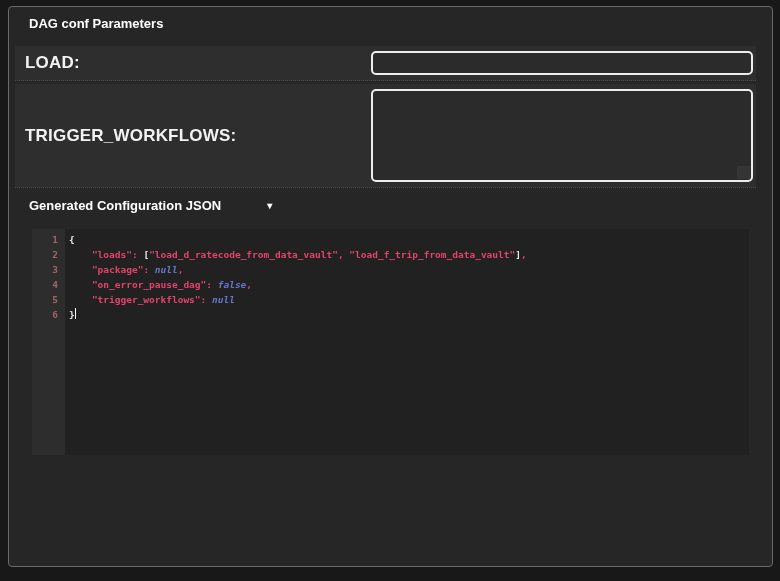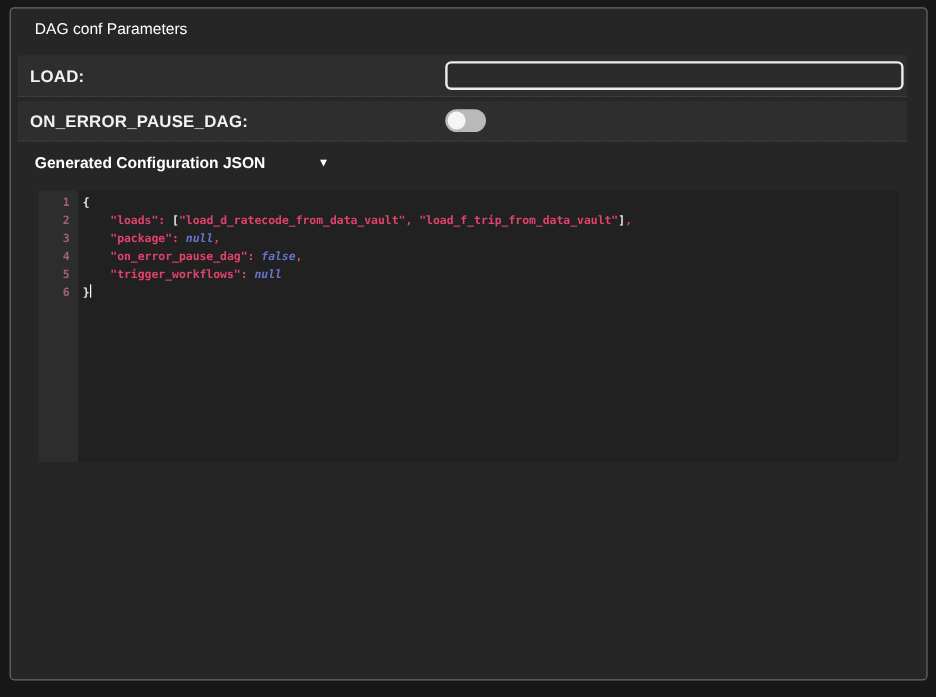--- a/index.html
+++ b/index.html
@@ -4,33 +4,33 @@
 <style>
   * { margin:0; padding:0; box-sizing:border-box; }
   html,body { width:780px; height:581px; overflow:hidden; }
   body { background:#181818; font-family:"Liberation Sans", sans-serif; position:relative; }
 
   .panel {
     position:absolute; left:8px; top:6px; width:765px; height:561px;
     background:#262626; border:1px solid #6a6a6a; border-radius:4px;
   }
   .panel-title {
-    margin:9px 0 0 20px; font-size:13px; font-weight:400; color:#ffffff; line-height:16px;
+    margin:9px 0 0 20px; font-size:13px; font-weight:700; color:#ffffff; line-height:16px;
   }
 
   .form-table { margin:14px 16px 0 6px; }
   .form-row {
     display:flex; align-items:center; background:#2e2e2e;
     margin-bottom:3px; border-bottom:1px dotted rgba(255,255,255,0.14);
     min-height:34px;
   }
   .form-row.tall { min-height:103px; }
   .form-label {
     width:353px; flex-shrink:0; padding-left:10px;
-    font-size:14px; font-weight:700; color:#f2f2f2; letter-spacing:0.2px;
+    font-size:17px; font-weight:700; color:#f2f2f2; letter-spacing:0.2px;
   }
   .form-control { flex:1; padding:5px 3px; position:relative; }
 
   .text-input {
     display:block; width:100%; height:24px; background:#2b2b2b;
     border:2px solid #ededed; border-radius:5px; outline:none;
     color:#ffffff; padding:0 6px; font-size:12px; font-family:"Liberation Sans", sans-serif;
   }
   .big-textarea {
     display:block; width:100%; height:93px; background:#2b2b2b;
@@ -87,29 +87,28 @@
   <div class="form-table">
 
     <div class="form-row">
       <div class="form-label">LOAD:</div>
       <div class="form-control">
         <input class="text-input" type="text" value="" style="">
       </div>
     </div>
 
 
-    <div class="form-row">
-      <div class="form-label">ON_ERROR_PAUSE_DAG:</div>
+
+    <div class="form-row tall">
+      <div class="form-label">TRIGGER_WORKFLOWS:</div>
       <div class="form-control">
-        <div class="toggle">
-          <div class="knob"></div>
-        </div>
+        <textarea class="big-textarea" value="" style=""></textarea>
+        <div class="resize-grip"></div>
       </div>
     </div>
-
 
   </div>
 
   <div class="section-title">
     <span>Generated Configuration JSON</span>
     <span class="caret">▾</span>
   </div>
 
   <div class="editor">
     <div class="gutter">

